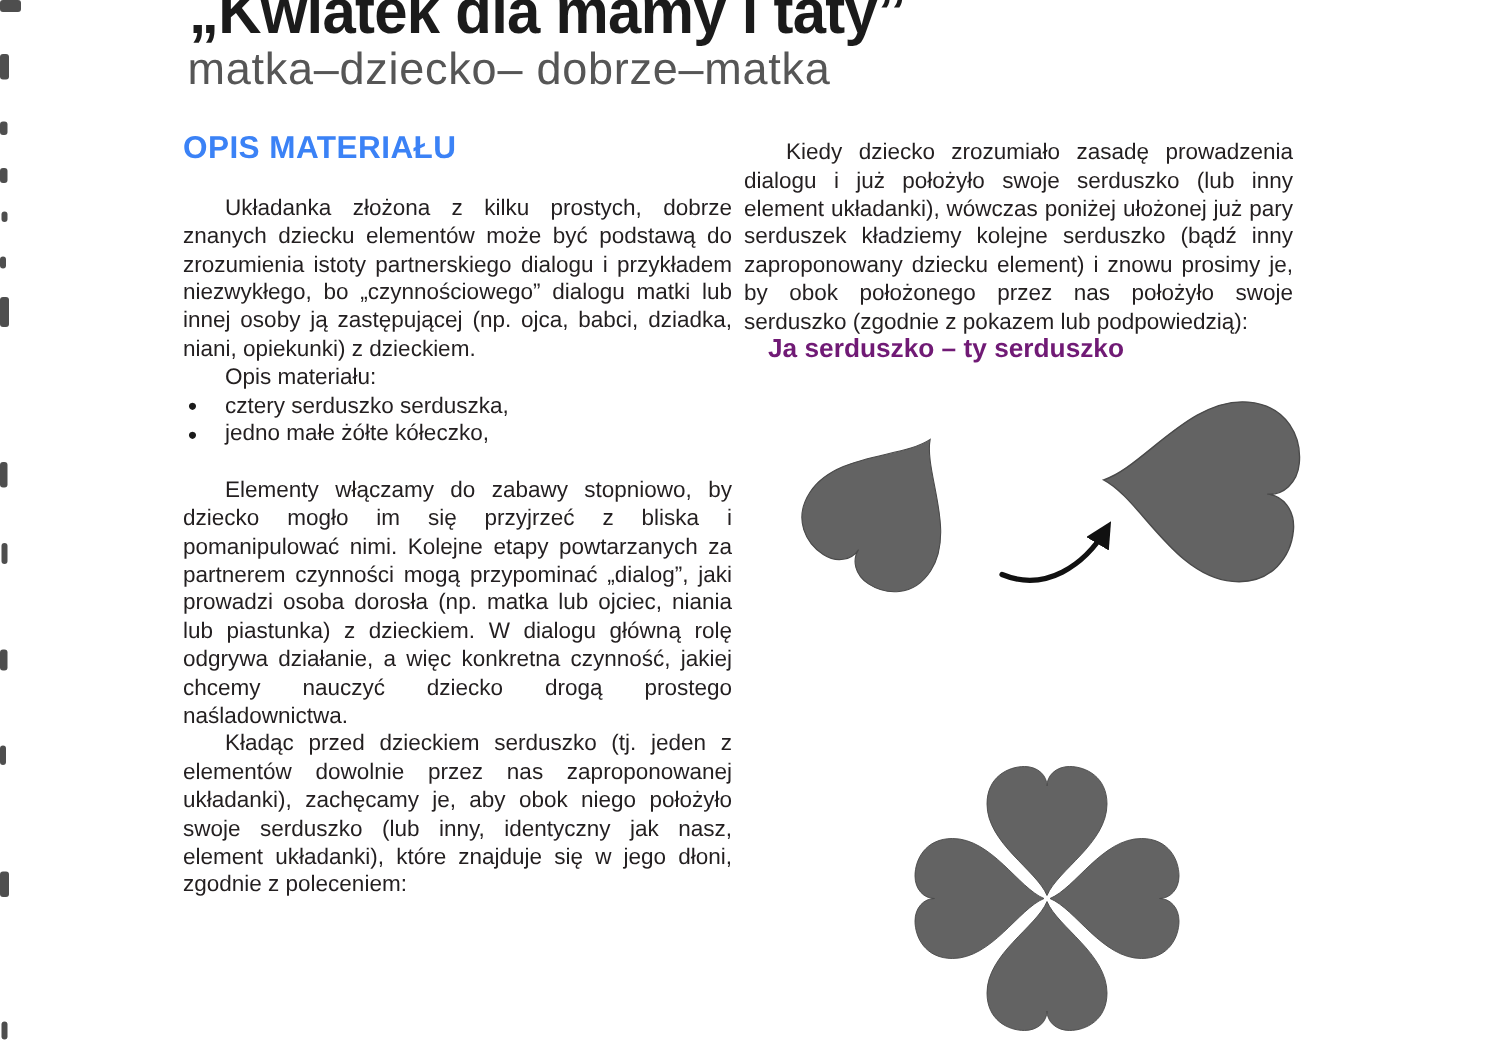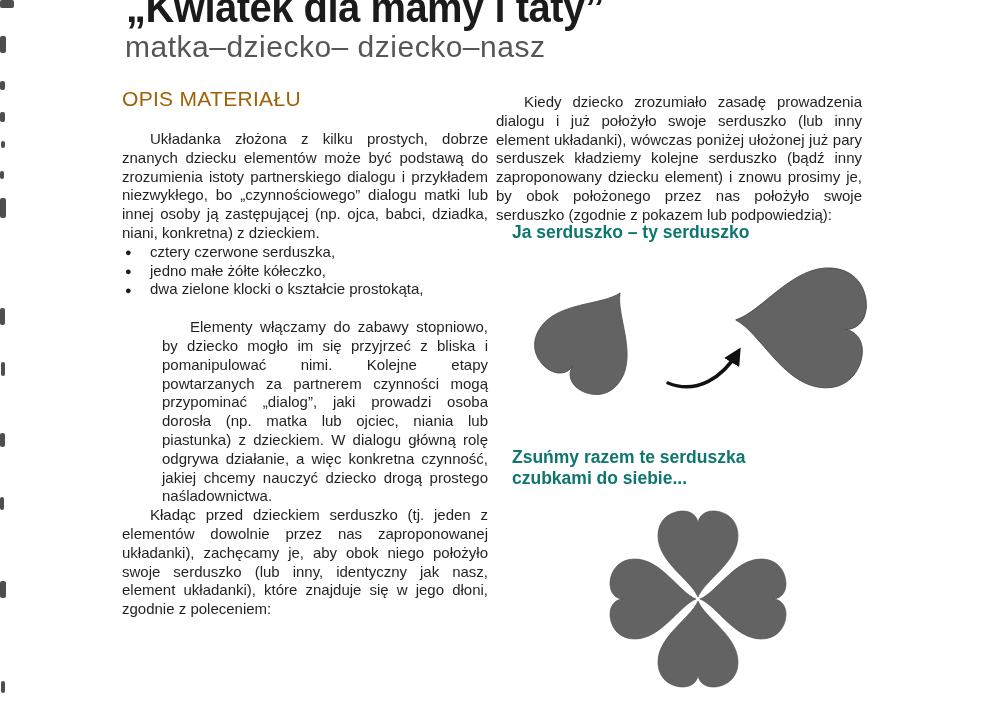--- a/index.html
+++ b/index.html
@@ -19,36 +19,36 @@
   .subtitle{
     position:absolute;left:125px;top:30px;
     font-size:30px;line-height:34px;font-weight:300;letter-spacing:0.5px;
     color:#565656;white-space:nowrap;
   }
   
   .col{position:absolute;width:366px;font-size:15px;line-height:18.8px;}
   .col-left{left:122px;top:88px;}
   .col-right{left:496px;top:93px;}
   .section-heading{
-    font-size:21px;line-height:21px;font-weight:400;letter-spacing:0.3px;
-    color:#a16207;margin:0 0 21px 0;
+    font-size:21px;line-height:21px;font-weight:700;letter-spacing:0.3px;
+    color:#3b82f6;margin:0 0 21px 0;
   }
   .para{margin:0;text-align:justify;text-indent:28px;}
   .para-label{margin:0;text-indent:28px;}
   .bullet-list{margin:0;padding:0;list-style:none;}
   .bullet-list li{
     position:relative;padding-left:28px;text-align:justify;margin:0;
   }
   .bullet-list li::before{
     content:"\25CF";position:absolute;left:3px;top:0.5px;font-size:11px;color:#1b1b1b;
   }
-  .gap-after{margin-top:19px;margin-left:40px;}
+  .gap-after{margin-top:19px;}
   .caption{
     position:absolute;font-size:17.5px;line-height:21px;font-weight:700;
-    color:#0f766e;
+    color:#701a75;
   }
   .caption-1{left:512px;top:222px;white-space:nowrap;}
   .caption-2{left:512px;top:447px;width:260px;}
   
   .illo{position:absolute;}
   .illo-hearts{left:505px;top:255px;}
   .illo-clover{left:598px;top:497px;}
   .heart{fill:#636363;stroke:#4a4a4a;stroke-width:0.6;}
   .arrow{fill:none;stroke:#111111;stroke-width:3.5;stroke-linecap:round;}
   .arrow-head{fill:#111111;}
@@ -68,29 +68,29 @@
   <div class="artifact" style="left:0;top:171px;width:4px;height:8px;"></div>
   <div class="artifact" style="left:0;top:198px;width:6px;height:20px;"></div>
   <div class="artifact" style="left:0;top:308px;width:5px;height:17px;"></div>
   <div class="artifact" style="left:1px;top:362px;width:4px;height:14px;"></div>
   <div class="artifact" style="left:0;top:433px;width:5px;height:14px;"></div>
   <div class="artifact" style="left:0;top:497px;width:4px;height:13px;"></div>
   <div class="artifact" style="left:0;top:581px;width:6px;height:17px;"></div>
   <div class="artifact" style="left:1px;top:681px;width:4px;height:12px;"></div>
 
   <div class="title">„Kwiatek dla mamy i taty”</div>
-  <div class="subtitle">matka–dziecko– dziecko–nasz</div>
+  <div class="subtitle">matka–dziecko– dobrze–matka</div>
 
   <div class="col col-left">
     <h2 class="section-heading">OPIS MATERIAŁU</h2>
-    <p class="para">Układanka złożona z kilku prostych, dobrze znanych dziecku elementów może być podstawą do zrozumienia istoty partnerskiego dialogu i przykładem niezwykłego, bo „czynnościowego” dialogu matki lub innej osoby ją zastępującej (np. ojca, babci, dziadka, niani, konkretna) z dzieckiem.</p>
+    <p class="para">Układanka złożona z kilku prostych, dobrze znanych dziecku elementów może być podstawą do zrozumienia istoty partnerskiego dialogu i przykładem niezwykłego, bo „czynnościowego” dialogu matki lub innej osoby ją zastępującej (np. ojca, babci, dziadka, niani, opiekunki) z dzieckiem.</p>
+    <p class="para-label">Opis materiału:</p>
     <ul class="bullet-list">
-      <li>cztery czerwone serduszka,</li>
+      <li>cztery serduszko serduszka,</li>
       <li>jedno małe żółte kółeczko,</li>
-      <li>dwa zielone klocki o kształcie prostokąta,</li>
     </ul>
     <p class="para gap-after">Elementy włączamy do zabawy stopniowo, by dziecko mogło im się przyjrzeć z bliska i pomanipulować nimi. Kolejne etapy powtarzanych za partnerem czynności mogą przypominać „dialog”, jaki prowadzi osoba dorosła (np. matka lub ojciec, niania lub piastunka) z dzieckiem. W dialogu główną rolę odgrywa działanie, a więc konkretna czynność, jakiej chcemy nauczyć dziecko drogą prostego naśladownictwa.</p>
     <p class="para">Kładąc przed dzieckiem serduszko (tj. jeden z elementów dowolnie przez nas zaproponowanej układanki), zachęcamy je, aby obok niego położyło swoje serduszko (lub inny, identyczny jak nasz, element układanki), które znajduje się w jego dłoni, zgodnie z poleceniem:</p>
   </div>
 
   <div class="col col-right">
     <p class="para">Kiedy dziecko zrozumiało zasadę prowadzenia dialogu i już położyło swoje serduszko (lub inny element układanki), wówczas poniżej ułożonej już pary serduszek kładziemy kolejne serduszko (bądź inny zaproponowany dziecku element) i znowu prosimy je, by obok położonego przez nas położyło swoje serduszko (zgodnie z pokazem lub podpowiedzią):</p>
   </div>
 
   <div class="caption caption-1">Ja serduszko – ty serduszko</div>
@@ -103,21 +103,20 @@
     </defs>
     <g transform="translate(27,20) scale(1.2) rotate(-147 50 51)">
       <path class="heart" d="M50 94 C43 77 10 59 10 33 C10 15 24 8 35 8 C44 8 50 14 50 21 C50 14 56 8 65 8 C76 8 90 15 90 33 C90 59 57 77 50 94 Z"></path>
     </g>
     <g transform="translate(220,-6) scale(1.5) rotate(95 50 51)">
       <path class="heart" d="M50 94 C43 77 10 59 10 33 C10 15 24 8 35 8 C44 8 50 14 50 21 C50 14 56 8 65 8 C76 8 90 15 90 33 C90 59 57 77 50 94 Z"></path>
     </g>
     <path class="arrow" d="M163 128 C192 140 218 122 233 97" marker-end="url(#ah)"></path>
   </svg>
 
-  <div class="caption caption-2">Zsuńmy razem te serduszka czubkami do siebie...</div>
 
   <svg class="illo illo-clover" width="200" height="200" viewBox="0 0 200 200" xmlns="http://www.w3.org/2000/svg">
     <g transform="rotate(0 100 102) translate(50 6)">
       <path class="heart" d="M50 94 C43 77 10 59 10 33 C10 15 24 8 35 8 C44 8 50 14 50 21 C50 14 56 8 65 8 C76 8 90 15 90 33 C90 59 57 77 50 94 Z"></path>
     </g>
     <g transform="rotate(90 100 102) translate(50 6)">
       <path class="heart" d="M50 94 C43 77 10 59 10 33 C10 15 24 8 35 8 C44 8 50 14 50 21 C50 14 56 8 65 8 C76 8 90 15 90 33 C90 59 57 77 50 94 Z"></path>
     </g>
     <g transform="rotate(180 100 102) translate(50 6)">
       <path class="heart" d="M50 94 C43 77 10 59 10 33 C10 15 24 8 35 8 C44 8 50 14 50 21 C50 14 56 8 65 8 C76 8 90 15 90 33 C90 59 57 77 50 94 Z"></path>

